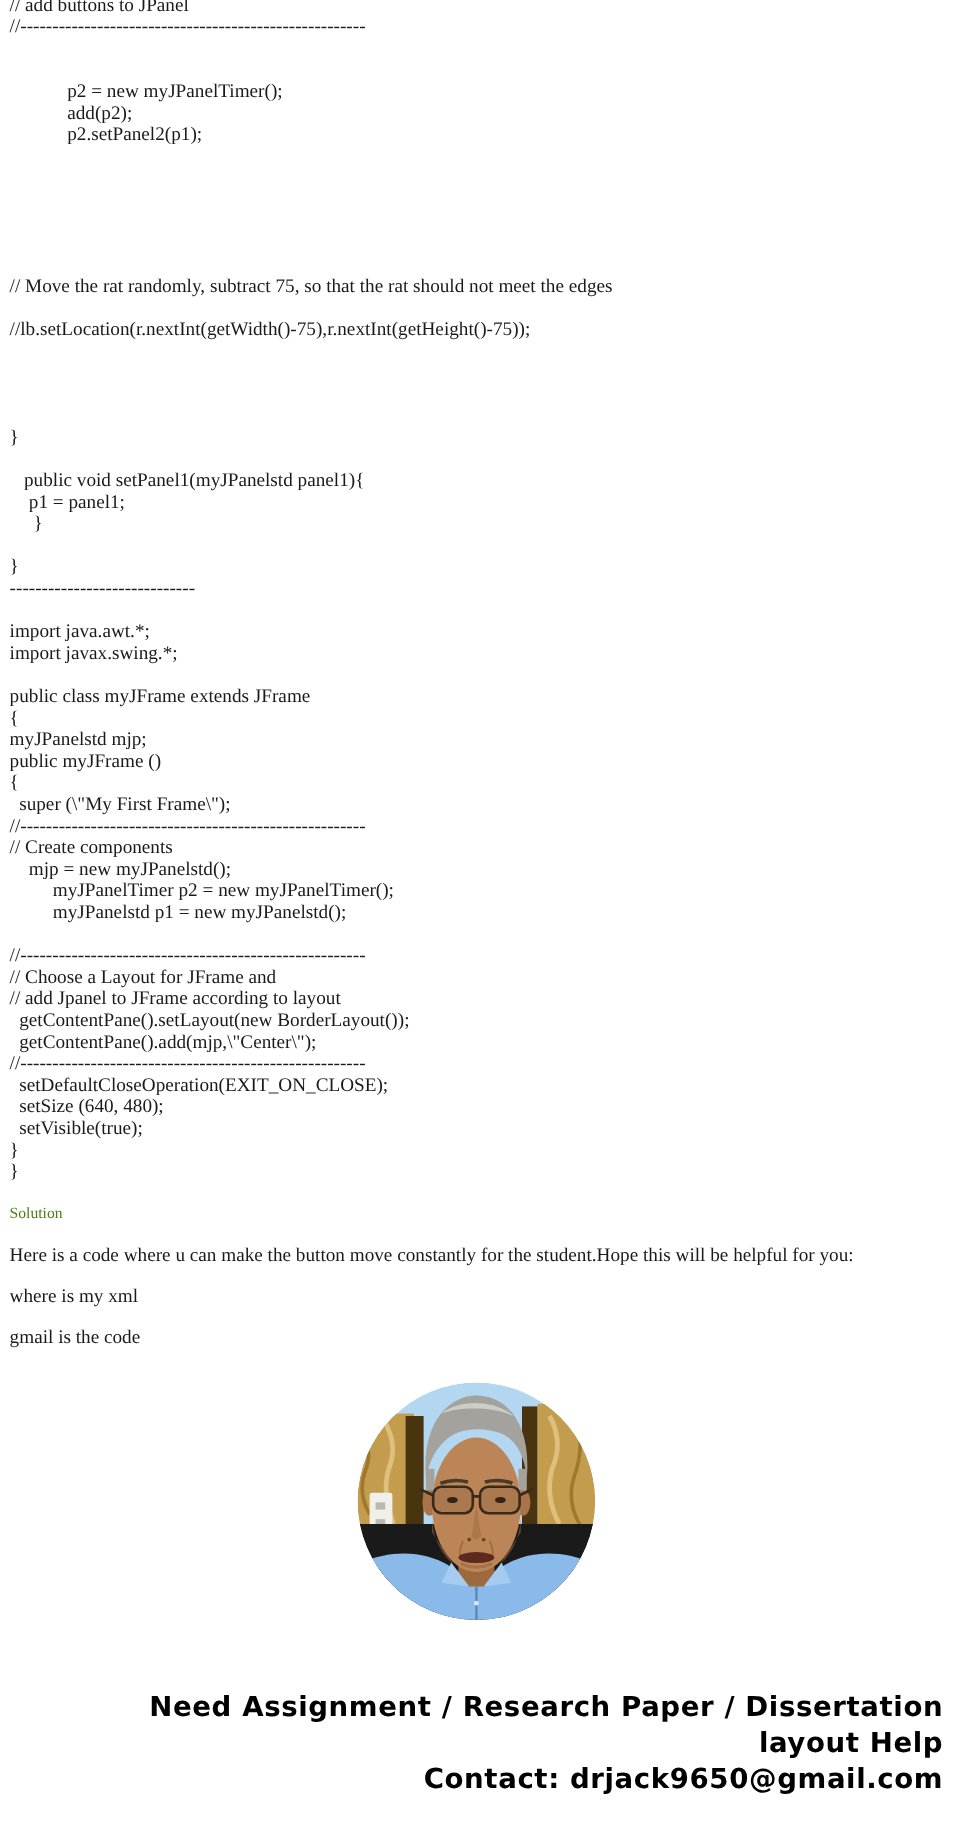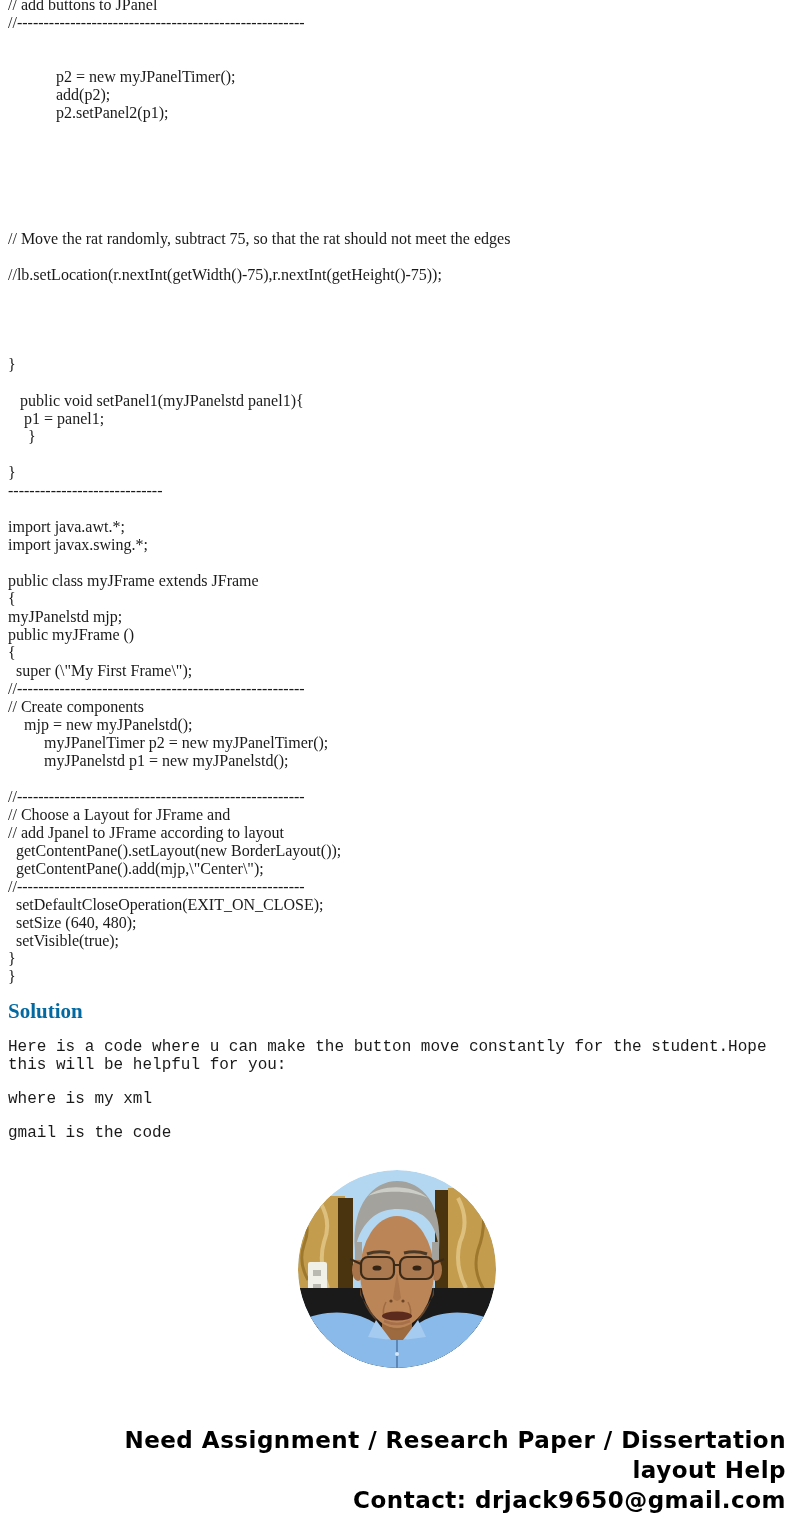--- a/index.html
+++ b/index.html
@@ -18,31 +18,30 @@
   .code-block {
     margin: -4px 0 0 0;
     font-family: "Liberation Serif", "DejaVu Serif", serif;
     font-size: 16px;
     line-height: 18px;
     white-space: pre-wrap;
     color: #1a1a1a;
   }
   .solution-heading {
     margin: 14px 0 0 0;
-    font-size: 21px;
+    font-size: 13px;
     line-height: 22px;
-    font-weight: bold;
-    color: #0369a1;
+    font-weight: normal;
+    color: #4d7c0f;
   }
   .body-text {
     margin: 16px 0;
     font-size: 16px;
     line-height: 18px;
     color: #1a1a1a;
-    font-family: Liberation Mono, monospace;
   }
   .photo-row {
     margin-top: 28px;
     text-align: center;
   }
   .photo-circle {
     display: inline-block;
     width: 198px;
     height: 198px;
     border-radius: 50%;

